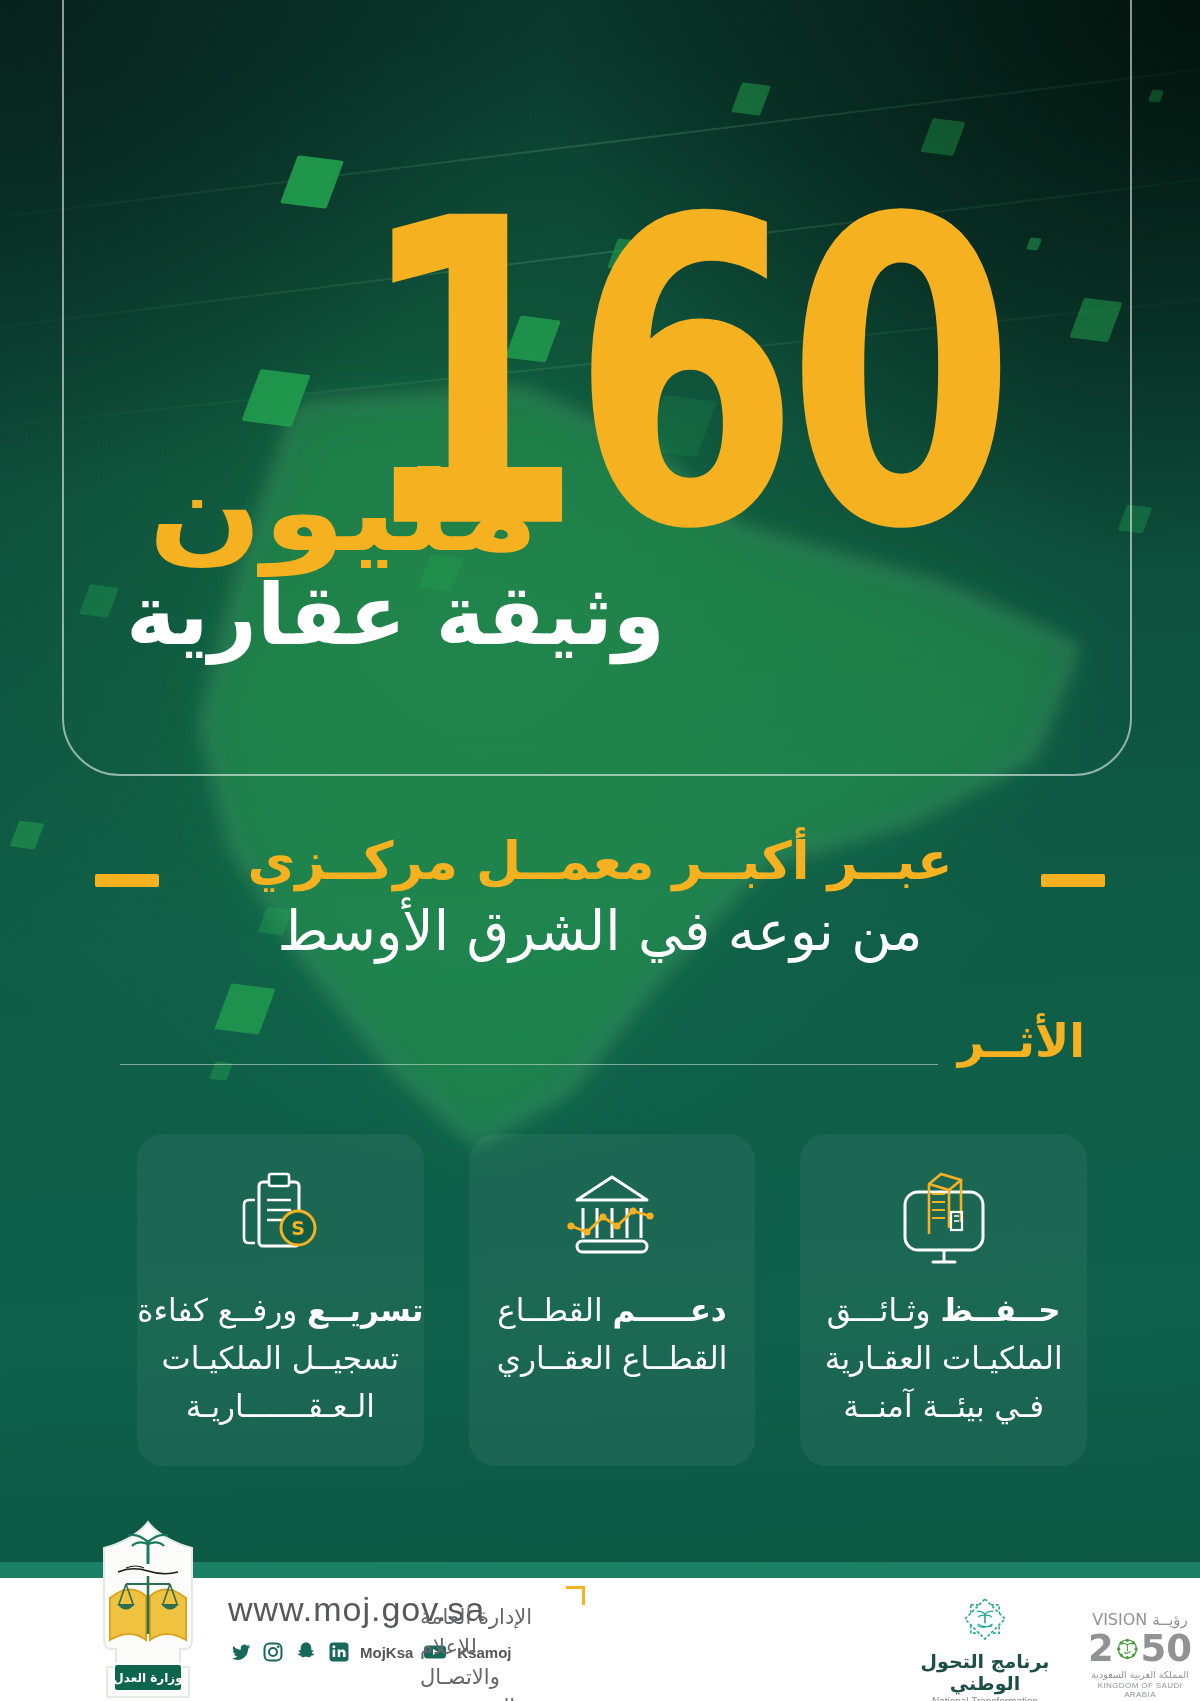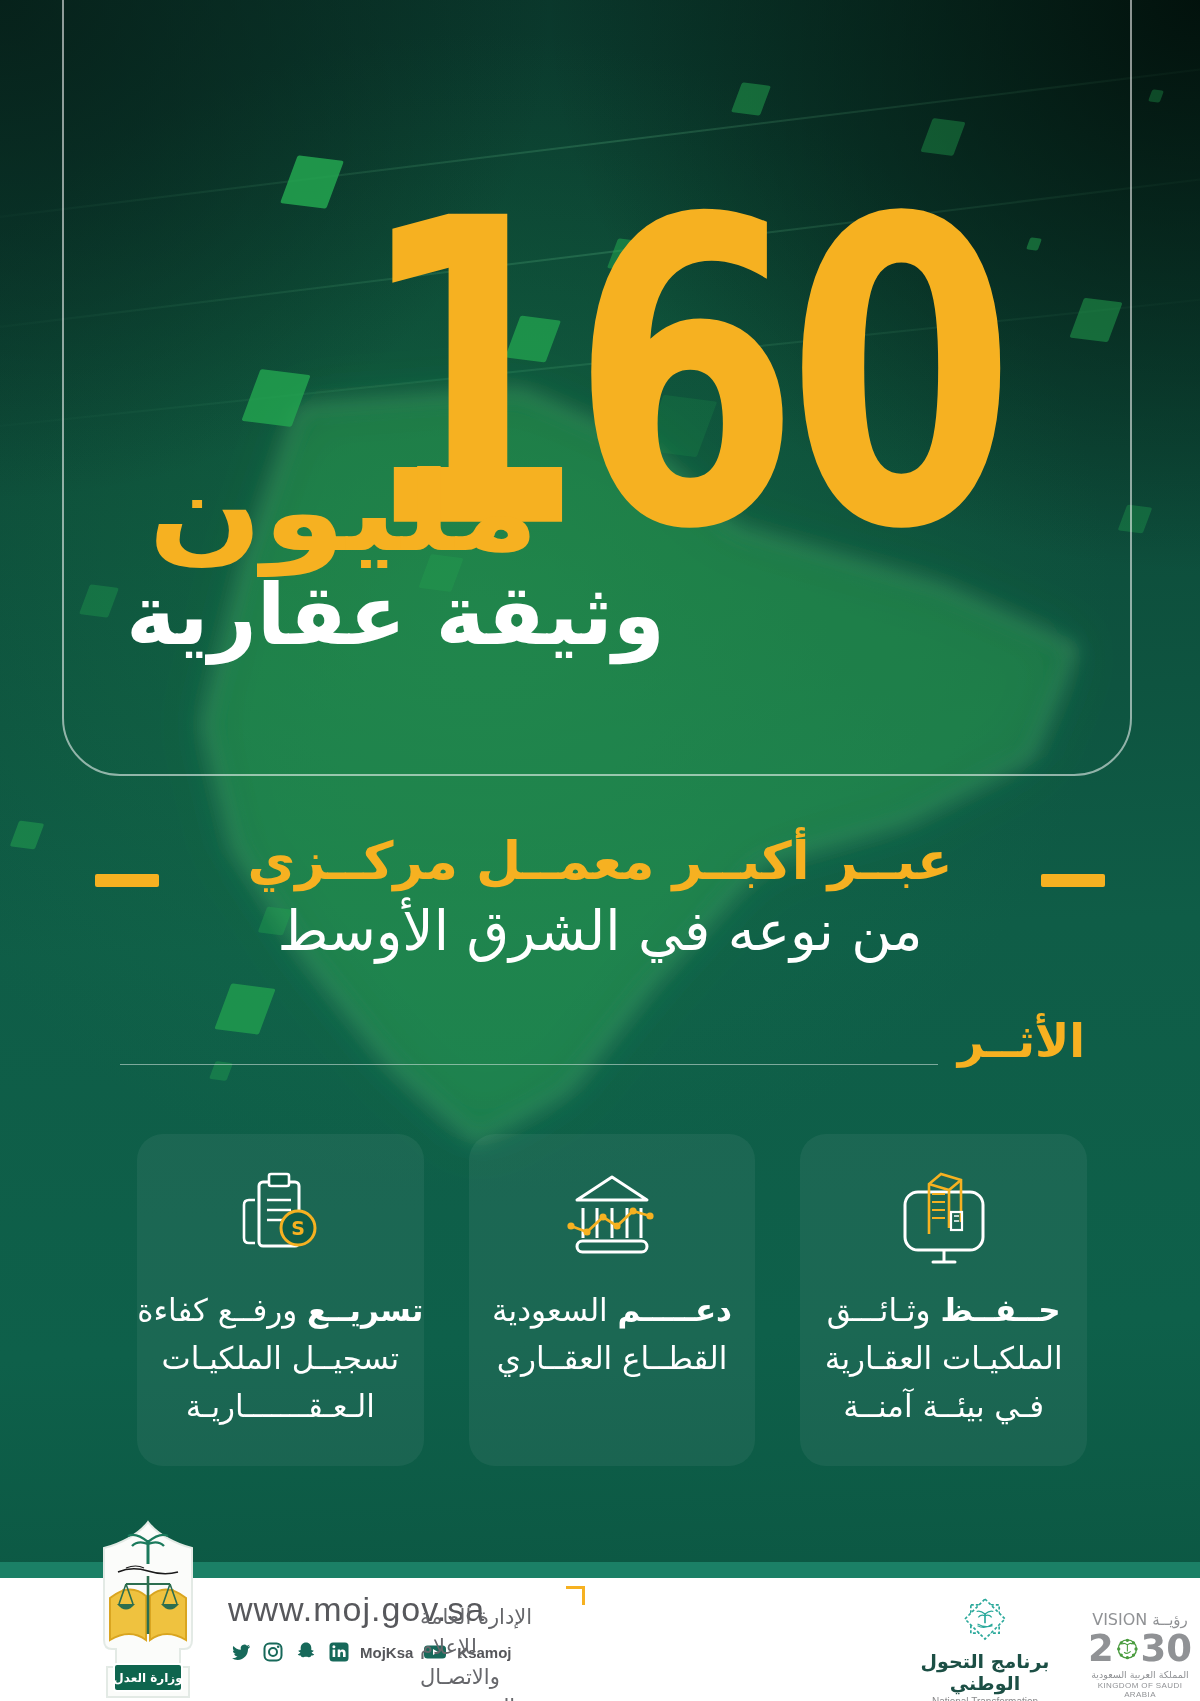--- a/index.html
+++ b/index.html
@@ -148,21 +148,21 @@
           <path d="M14 62 L30 68 L46 53 L60 62 L76 47 L93 52" stroke="#F6B121" stroke-width="2.8"></path>
           <circle cx="14" cy="62" r="3.6" fill="#F6B121"></circle>
           <circle cx="30" cy="68" r="3.6" fill="#F6B121"></circle>
           <circle cx="46" cy="53" r="3.6" fill="#F6B121"></circle>
           <circle cx="60" cy="62" r="3.6" fill="#F6B121"></circle>
           <circle cx="76" cy="47" r="3.6" fill="#F6B121"></circle>
           <circle cx="93" cy="52" r="3.6" fill="#F6B121"></circle>
         </svg>
       </div>
       <div class="txt">
-        <div><strong>دعـــــم</strong> <span>السعودية</span></div>
+        <div><strong>دعـــــم</strong> <span>القطــاع</span></div>
         <div>القطــاع العقــاري</div>
       </div>
     </div>
 
     <div class="card">
       <div class="icon-wrap">
         <svg width="110" height="110" viewBox="0 0 110 110" fill="none">
           <path d="M30 36 H24 Q19 36 19 41 V74 Q19 79 24 79 H30" stroke="#fff" stroke-width="2.6"></path>
           <rect x="34" y="18" width="40" height="64" rx="4" stroke="#fff" stroke-width="3"></rect>
           <rect x="44" y="10" width="20" height="12" rx="2" stroke="#fff" stroke-width="2.6" fill="#0f5d47"></rect>
@@ -263,19 +263,19 @@
             <circle cx="15" cy="25.5" r="2"></circle>
           <circle cx="4.5" cy="15" r="2"></circle>
             <circle cx="25.5" cy="15" r="2"></circle>
           <circle cx="7.6" cy="7.6" r="2"></circle>
             <circle cx="22.4" cy="7.6" r="2"></circle>
           <circle cx="7.6" cy="22.4" r="2"></circle>
             <circle cx="22.4" cy="22.4" r="2"></circle>
         </g>
         <path d="M15 9 V18 M15 10 Q11 7 9 9 M15 10 Q19 7 21 9 M11 19 Q15 22 19 18" stroke="#4A9C3F" stroke-width="1.3"></path>
       </svg>
-      <span>30</span>
+      <span>50</span>
     </div>
     <div class="row3">المملكة العربية السعودية</div>
     <div class="row4">KINGDOM OF SAUDI ARABIA</div>
   </div>
 
 </div>
 
 </body></html>

